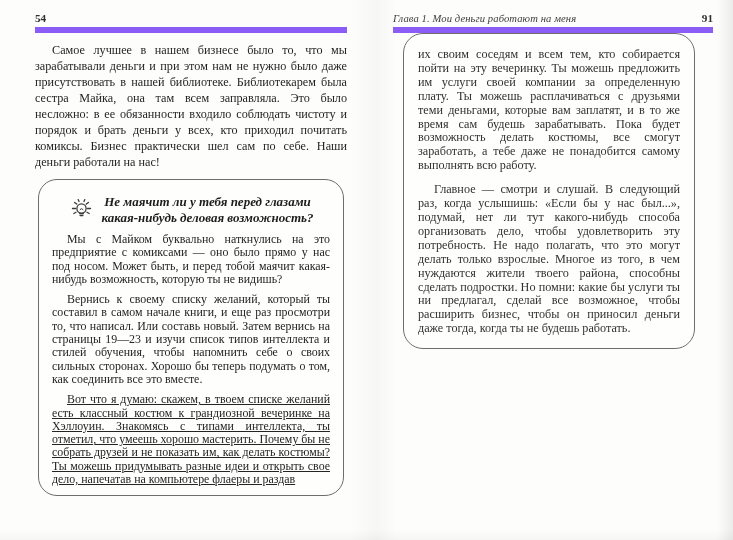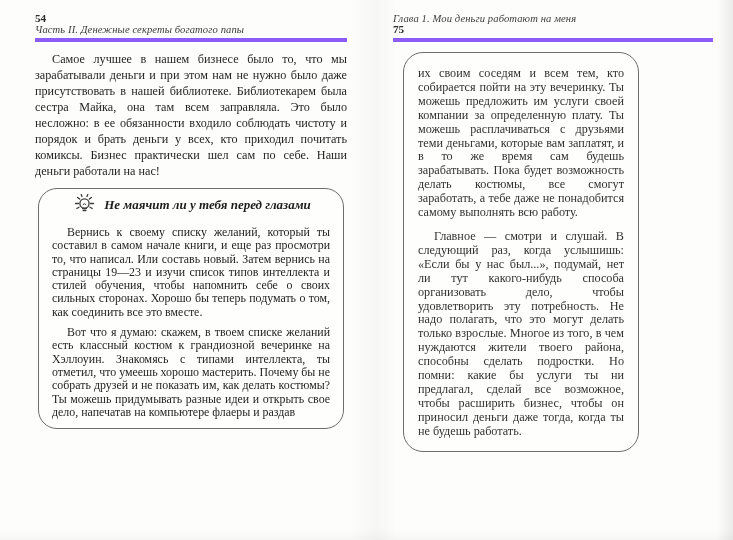--- a/index.html
+++ b/index.html
@@ -28,65 +28,65 @@
     pointer-events:none;
   }
 
   .page { position:absolute; top:0; height:100%; }
   .page.left  { left:35px;  width:312px; }
   .page.right { left:393px; width:320px; }
 
   .running-head {
     display:flex; justify-content:space-between; align-items:baseline;
     margin-top:13px; padding-bottom:3px;
-    border-bottom:4px solid #8b5cf6;
-    font-size:10.6px; line-height:11px; color:#3c3c3a;flex-direction:column;
+    border-bottom:6px solid #8b5cf6;
+    font-size:10.6px; line-height:11px; color:#3c3c3a;
   }
   .running-head .pagenum { font-weight:bold; font-style:normal; font-size:11.2px; color:#2f2f2d; }
   .running-head .head-title { font-style:italic; letter-spacing:0.1px; }
 
   p { margin:0; }
   .body-para {
     margin-top:9px;
     font-size:12.2px; line-height:16px;
     text-align:justify; text-indent:17px;
     color:#1f1f1d;
   }
 
   .tip-box {
     border:1px solid #6e6e68;
     background:rgba(255,255,255,0.4);
   }
   .tip-box.first {
     margin-top:9px; margin-left:3px;
     width:306px; box-sizing:border-box;
     border-radius:19px;
-    padding:1px 13px 9px;
+    padding:13px 13px 9px;
   }
   .tip-box.first p {
     font-size:11.9px; line-height:13.3px;
     text-align:justify; text-indent:15px;
     color:#242422; margin-bottom:7px;
   }
-  .tip-box.first p:last-child { margin-bottom:0; }
+  .tip-box.first p:last-child { margin-bottom:0;text-decoration:underline; }
 
   .tip-heading {
     display:flex; align-items:center; justify-content:center;
     gap:6px; margin:1px 4px 8px;
   }
   .tip-heading-text {
     font-weight:bold; font-style:italic;
     font-size:13px; line-height:15.5px;
     text-align:center; color:#1c1c1a;
   }
   .bulb { flex:0 0 auto; display:inline-flex; }
 
   .tip-box.continued {
-    margin-top:10px; margin-left:10px;
-    width:236px; box-sizing:border-box;
+    margin-left:10px;
+    width:292px; box-sizing:border-box;
     border-radius:20px;
     padding:14px 14px 12px;
   }
   .tip-box.continued p {
     font-size:12.2px; line-height:13.9px;
     text-align:justify; color:#31312f;
     margin-bottom:10px;
   }
   .tip-box.continued p:last-child { margin-bottom:0; }
   .tip-box.continued p.indent { text-indent:16px; }
@@ -96,21 +96,20 @@
 <body>
 
 <div class="spread">
   <div class="gutter-shadow"></div>
   <div class="edge-shadow"></div>
   <div class="bottom-shadow"></div>
 
   <section class="page left">
     <header class="running-head">
       <span class="pagenum">54</span>
-      <span class="head-title">Часть II. Денежные секреты богатого папы</span>
     </header>
 
     <p class="body-para">Самое лучшее в нашем бизнесе было то, что мы зарабатывали деньги и при этом нам не нужно было даже присутствовать в нашей библиотеке. Библиотекарем была сестра Майка, она там всем заправляла. Это было несложно: в ее обязанности входило соблюдать чистоту и порядок и брать деньги у всех, кто приходил почитать комиксы. Бизнес практически шел сам по себе. Наши деньги работали на нас!</p>
 
     <div class="tip-box first">
       <div class="tip-heading">
         <span class="bulb">
           <svg width="27" height="27" viewBox="0 0 27 27" fill="none" stroke="#3a3a38" stroke-width="1.3" stroke-linecap="round">
 
             <circle cx="13.5" cy="12.5" r="4.6"></circle>
@@ -125,31 +124,33 @@
             <path d="M6.6 6.4 l2.1 1.7"></path>
             <path d="M20.4 6.4 l-2.1 1.7"></path>
             <path d="M10.2 3.6 l0.8 1.9"></path>
             <path d="M16.8 3.6 l-0.8 1.9"></path>
             <path d="M5.8 17.5 l2.2 -1.2"></path>
             <path d="M21.2 17.5 l-2.2 -1.2"></path>
           </svg>
         </span>
         <span class="tip-heading-text">
           <span>Не маячит ли у тебя перед глазами</span><br>
+          <span>какая-нибудь деловая возможность?</span>
         </span>
       </div>
+      <p>Мы с Майком буквально наткнулись на это предприятие с комиксами — оно было прямо у нас под носом. Может быть, и перед тобой маячит какая-нибудь возможность, которую ты не видишь?</p>
       <p>Вернись к своему списку желаний, который ты составил в самом начале книги, и еще раз просмотри то, что написал. Или составь новый. Затем вернись на страницы 19—23 и изучи список типов интеллекта и стилей обучения, чтобы напомнить себе о своих сильных сторонах. Хорошо бы теперь подумать о том, как соединить все это вместе.</p>
       <p>Вот что я думаю: скажем, в твоем списке желаний есть классный костюм к грандиозной вечеринке на Хэллоуин. Знакомясь с типами интеллекта, ты отметил, что умеешь хорошо мастерить. Почему бы не собрать друзей и не показать им, как делать костюмы? Ты можешь придумывать разные идеи и открыть свое дело, напечатав на компьютере флаеры и раздав</p>
     </div>
   </section>
 
   <section class="page right">
     <header class="running-head">
       <span class="head-title">Глава 1. Мои деньги работают на меня</span>
-      <span class="pagenum">75</span>
+      <span class="pagenum">91</span>
     </header>
 
     <div class="tip-box continued">
       <p class="no-indent">их своим соседям и всем тем, кто собирается пойти на эту вечеринку. Ты можешь предложить им услуги своей компании за определенную плату. Ты можешь расплачиваться с друзьями теми деньгами, которые вам заплатят, и в то же время сам будешь зарабатывать. Пока будет возможность делать костюмы, все смогут заработать, а тебе даже не понадобится самому выполнять всю работу.</p>
       <p class="indent">Главное — смотри и слушай. В следующий раз, когда услышишь: «Если бы у нас был...», подумай, нет ли тут какого-нибудь способа организовать дело, чтобы удовлетворить эту потребность. Не надо полагать, что это могут делать только взрослые. Многое из того, в чем нуждаются жители твоего района, способны сделать подростки. Но помни: какие бы услуги ты ни предлагал, сделай все возможное, чтобы расширить бизнес, чтобы он приносил деньги даже тогда, когда ты не будешь работать.</p>
     </div>
   </section>
 </div>
 
 </body></html>

